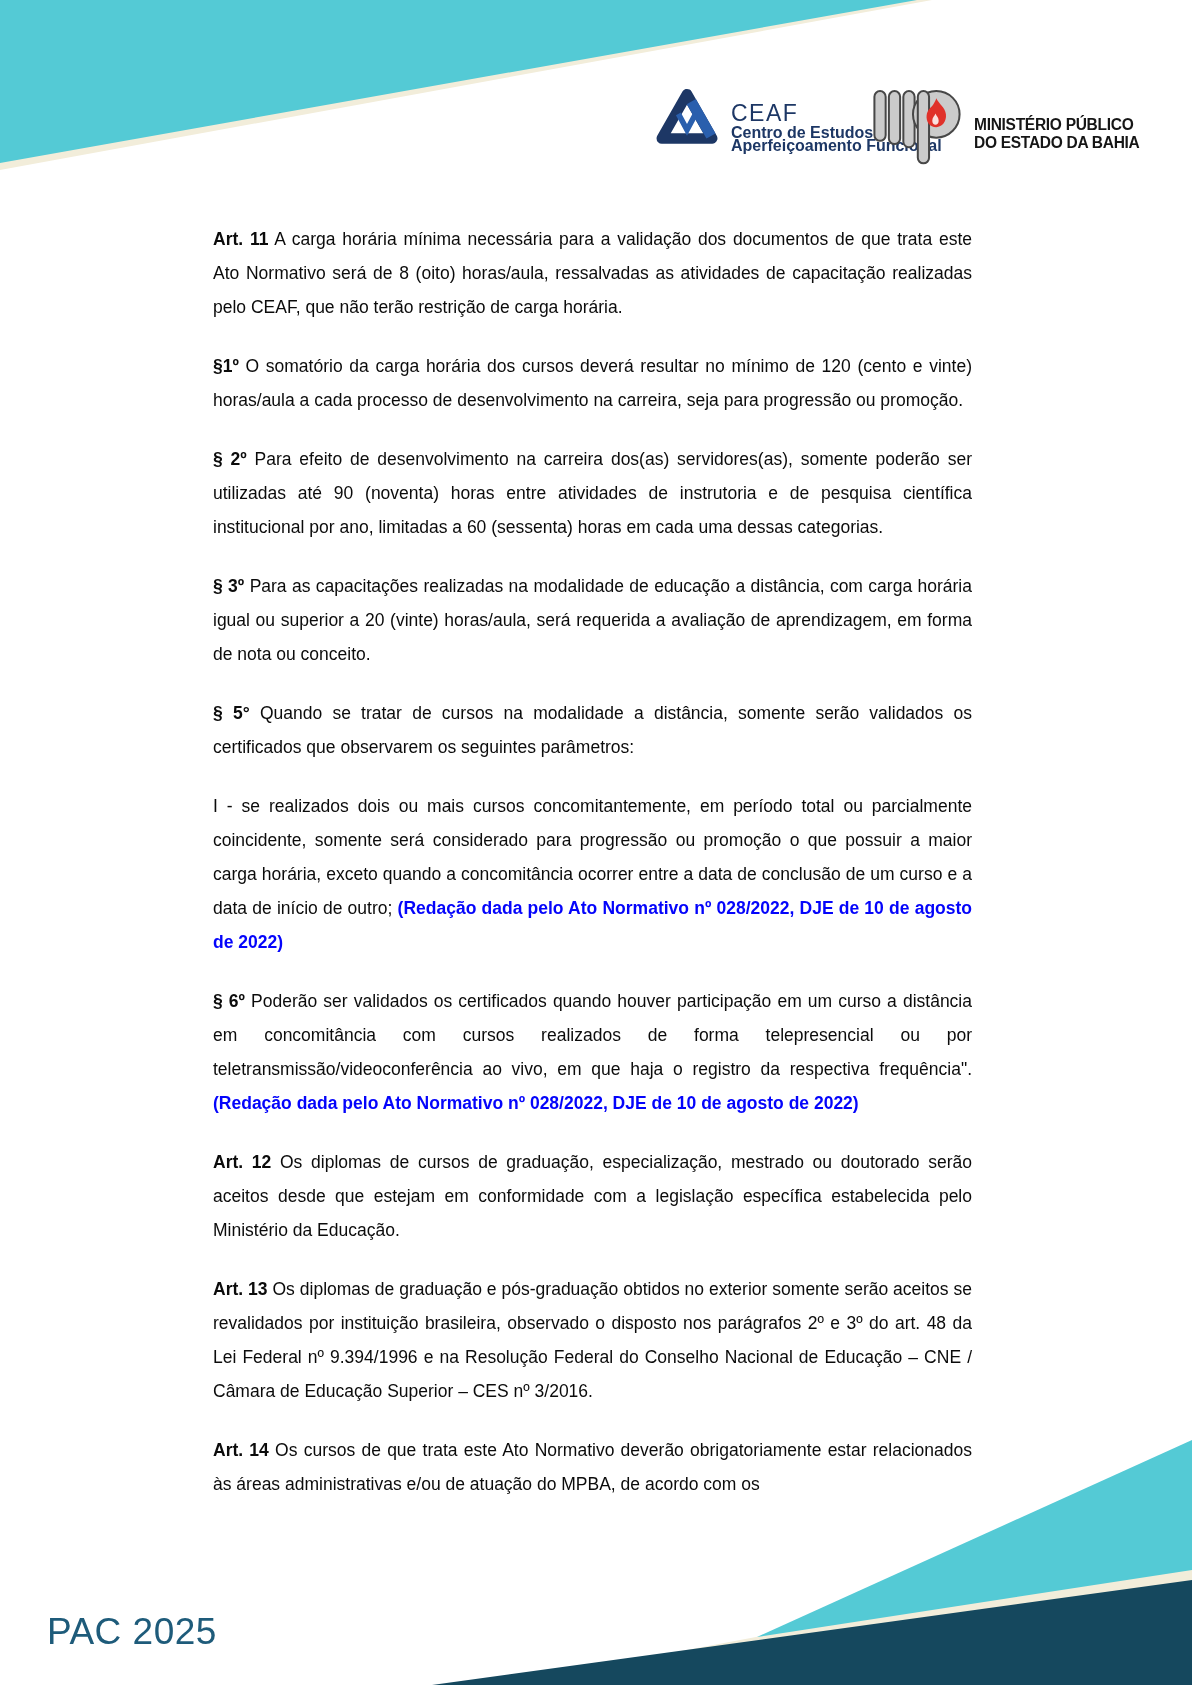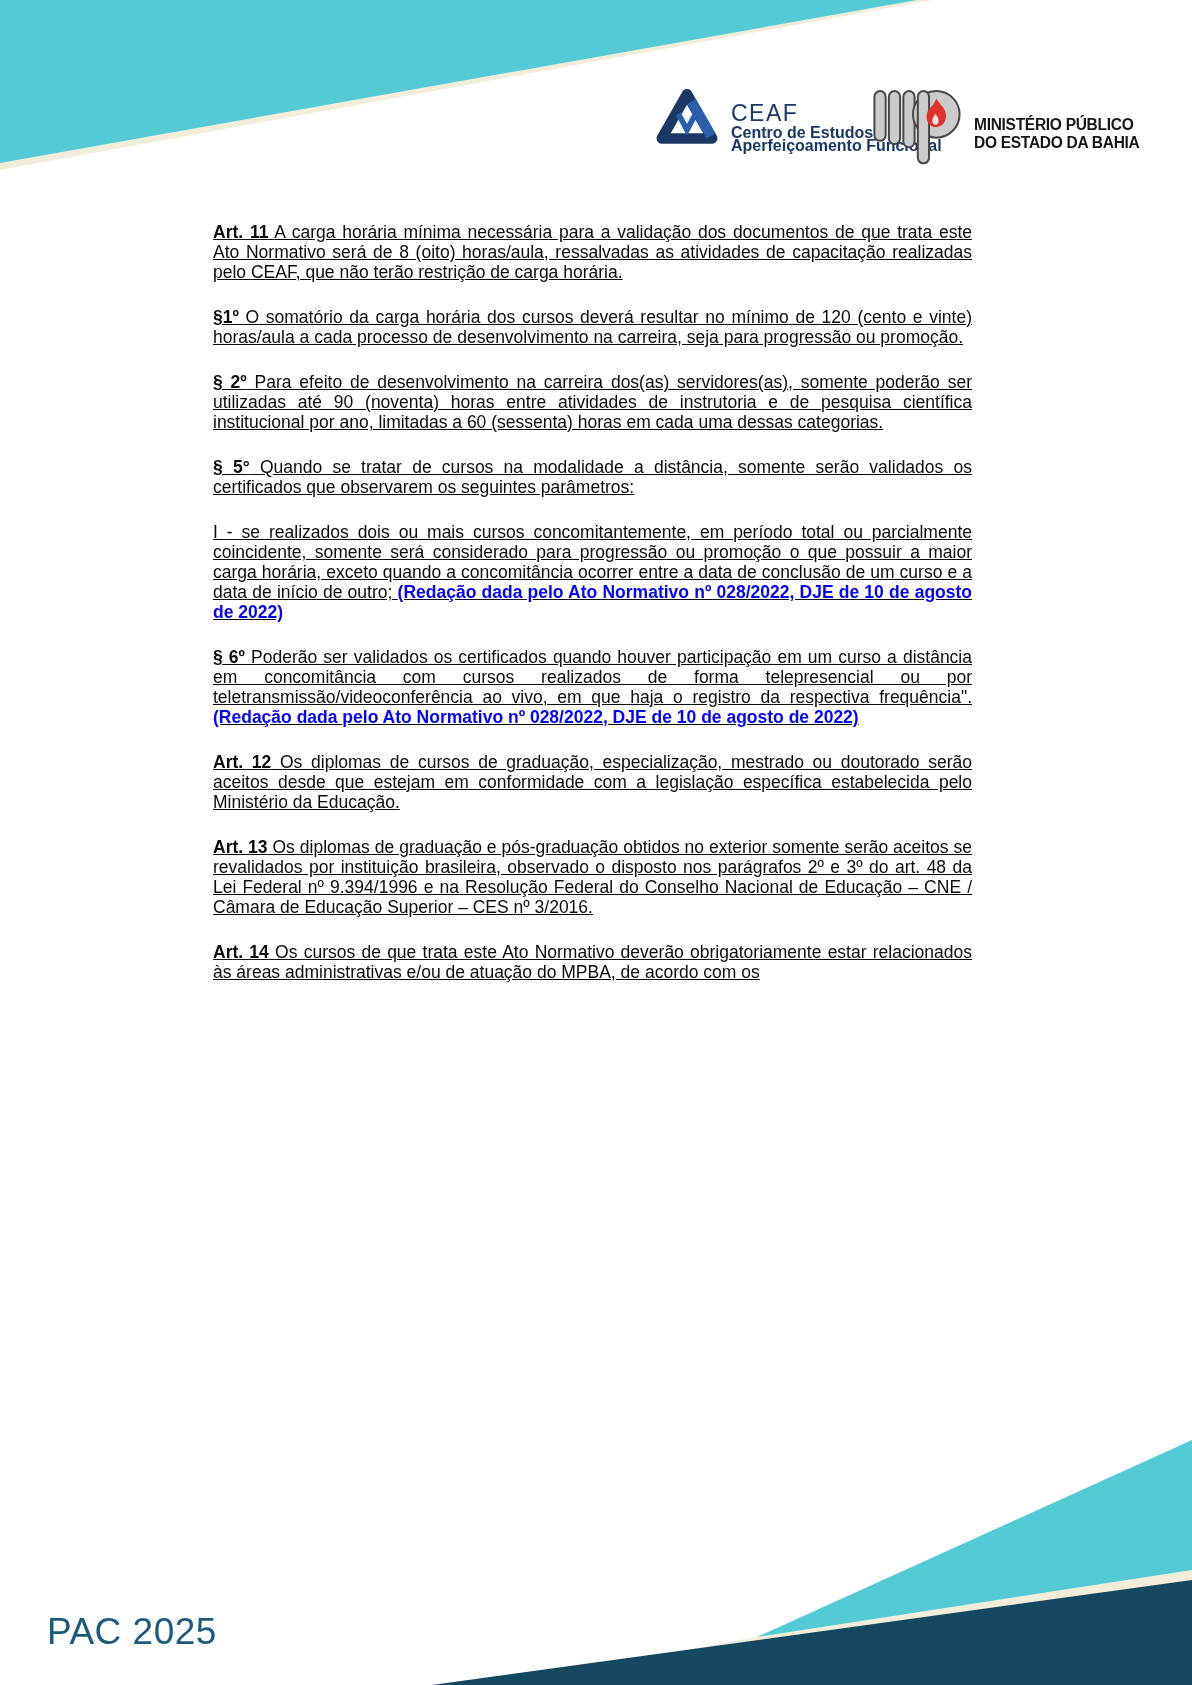--- a/index.html
+++ b/index.html
@@ -17,21 +17,21 @@
   .ceaf{position:absolute;left:656px;top:88px;display:flex;gap:13px;align-items:flex-end;}
   .ceaf-text{margin-top:8px;}
   .ceaf-acronym{font-size:23px;letter-spacing:1.5px;color:var(--ceafNavy);line-height:26px;}
   .ceaf-sub{font-size:16px;font-weight:bold;line-height:13px;color:var(--ceafNavy);}
 
   .mp{position:absolute;left:872px;top:86px;display:flex;gap:12px;align-items:center;}
   .mp-text{margin-top:12px;font-weight:bold;font-size:16px;line-height:18px;color:#161616;
            letter-spacing:-0.3px;transform:scaleX(0.97);transform-origin:left top;}
 
   .content{position:absolute;left:213px;top:222px;width:759px;color:#0b0b0b;}
-  .content p.para{margin:0 0 25px 0;font-size:17.5px;line-height:20px;text-align:justify;text-decoration:underline;}
+  .content p.para{margin:0 0 25px 0;font-size:17.5px;line-height:34px;text-align:justify;}
   .content p.para:last-child{margin-bottom:0;}
   .content span.bold{font-weight:bold;}
   .content span.bluebold{font-weight:bold;color:var(--blue);}
 
   .pac{position:absolute;left:47px;top:1611px;font-size:37px;letter-spacing:0.5px;color:var(--pac);}
 </style>
 </head>
 <body>
 
 <div class="page">
@@ -70,20 +70,21 @@
     <div class="mp-text">
       <div>MINISTÉRIO PÚBLICO</div>
       <div>DO ESTADO DA BAHIA</div>
     </div>
   </div>
 
   <main class="content">
       <p class="para"><span class="bold">Art. 11</span><span> A carga horária mínima necessária para a validação dos documentos de que trata este Ato Normativo será de 8 (oito) horas/aula, ressalvadas as atividades de capacitação realizadas pelo CEAF, que não terão restrição de carga horária.</span></p>
       <p class="para"><span class="bold">§1º</span><span> O somatório da carga horária dos cursos deverá resultar no mínimo de 120 (cento e vinte) horas/aula a cada processo de desenvolvimento na carreira, seja para progressão ou promoção.</span></p>
       <p class="para"><span class="bold">§ 2º</span><span> Para efeito de desenvolvimento na carreira dos(as) servidores(as), somente poderão ser utilizadas até 90 (noventa) horas entre atividades de instrutoria e de pesquisa científica institucional por ano, limitadas a 60 (sessenta) horas em cada uma dessas categorias.</span></p>
+      <p class="para"><span class="bold">§ 3º</span><span> Para as capacitações realizadas na modalidade de educação a distância, com carga horária igual ou superior a 20 (vinte) horas/aula, será requerida a avaliação de aprendizagem, em forma de nota ou conceito.</span></p>
       <p class="para"><span class="bold">§ 5°</span><span> Quando se tratar de cursos na modalidade a distância, somente serão validados os certificados que observarem os seguintes parâmetros:</span></p>
       <p class="para"><span>I - se realizados dois ou mais cursos concomitantemente, em período total ou parcialmente coincidente, somente será considerado para progressão ou promoção o que possuir a maior carga horária, exceto quando a concomitância ocorrer entre a data de conclusão de um curso e a data de início de outro; </span><span class="bluebold">(Redação dada pelo Ato Normativo nº 028/2022, DJE de 10 de agosto de 2022)</span></p>
       <p class="para"><span class="bold">§ 6º</span><span> Poderão ser validados os certificados quando houver participação em um curso a distância em concomitância com cursos realizados de forma telepresencial ou por teletransmissão/videoconferência ao vivo, em que haja o registro da respectiva frequência". </span><span class="bluebold">(Redação dada pelo Ato Normativo nº 028/2022, DJE de 10 de agosto de 2022)</span></p>
       <p class="para"><span class="bold">Art. 12</span><span> Os diplomas de cursos de graduação, especialização, mestrado ou doutorado serão aceitos desde que estejam em conformidade com a legislação específica estabelecida pelo Ministério da Educação.</span></p>
       <p class="para"><span class="bold">Art. 13</span><span> Os diplomas de graduação e pós-graduação obtidos no exterior somente serão aceitos se revalidados por instituição brasileira, observado o disposto nos parágrafos 2º e 3º do art. 48 da Lei Federal nº 9.394/1996 e na Resolução Federal do Conselho Nacional de Educação – CNE / Câmara de Educação Superior – CES nº 3/2016.</span></p>
       <p class="para"><span class="bold">Art. 14</span><span> Os cursos de que trata este Ato Normativo deverão obrigatoriamente estar relacionados às áreas administrativas e/ou de atuação do MPBA, de acordo com os</span></p>
     </main>
 
   <div class="pac">PAC 2025</div>
 

